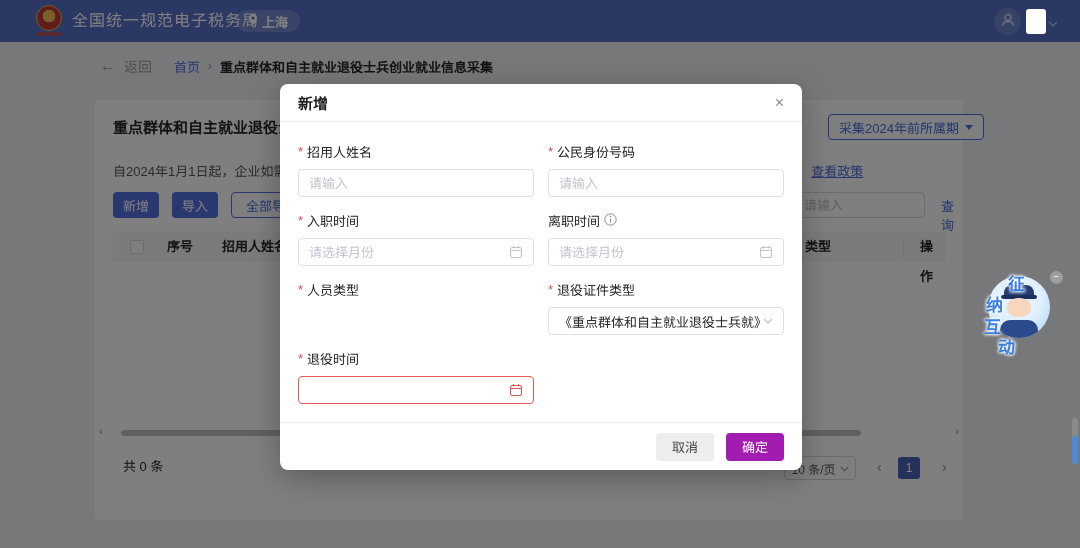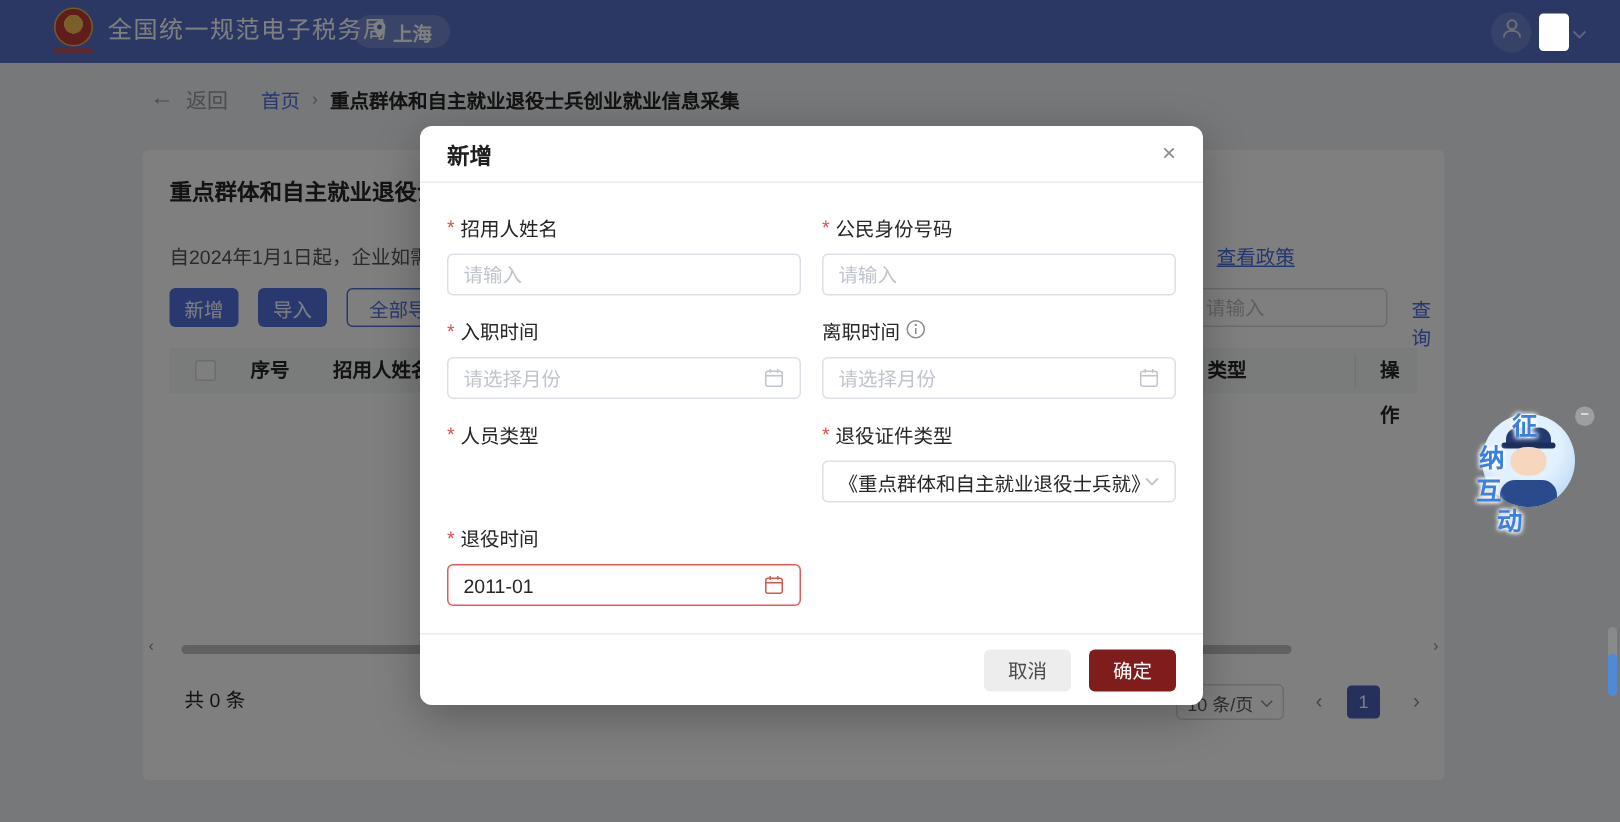--- a/index.html
+++ b/index.html
@@ -135,21 +135,21 @@
   .icon-right { margin-left:auto; color:#c0c4cc; display:flex; align-items:center; }
   .control.error { border-color:#e25b56; }
   .control.error .icon-right { color:#d9534f; }
   .error-text { margin-top:4px; font-size:12px; color:#d9534f; }
   .span-left { grid-column:1 / 2; }
   .modal-footer {
     position:absolute; left:0; right:0; bottom:0; height:48px; border-top:1px solid #ececec;
     display:flex; align-items:center; justify-content:flex-end; gap:12px; padding:0 18px;
   }
   .btn-cancel { height:28px; padding:0 16px; background:#ededed; border:0; border-radius:4px; font-size:13px; color:#4a4a4a; cursor:pointer; font-family:Liberation Sans, sans-serif; }
-  .btn-confirm { height:28px; padding:0 16px; background:#7f1d1d; border:0; border-radius:4px; font-size:13px; color:#fff; cursor:pointer; font-family:Liberation Mono, monospace; }
+  .btn-confirm { height:28px; padding:0 16px; background:#a21caf; border:0; border-radius:4px; font-size:13px; color:#fff; cursor:pointer; font-family:Liberation Mono, monospace; }
 </style>
 </head>
 <body>
 
 <div class="topbar">
   <div class="logo">
     <div class="emblem"></div>
       <div class="caption"></div>
   </div>
   <div class="app-title">全国统一规范电子税务局</div>
@@ -181,20 +181,24 @@
   <span class="bc-back-arrow">←</span>
   <span class="bc-back">返回</span>
   <span class="bc-home">首页</span>
   <span class="bc-sep">›</span>
   <span class="bc-current">重点群体和自主就业退役士兵创业就业信息采集</span>
 </div>
 
 <div class="card">
   <div class="card-title">重点群体和自主就业退役士兵就</div>
 
+  <div class="period-btn">
+    <span>采集2024年前所属期</span>
+    <span class="caret-down"></span>
+  </div>
 
   <div class="notice-left">自2024年1月1日起，企业如需享受</div>
   <div class="notice-right">
     <span>》。</span>
     <span class="policy-link">查看政策</span>
   </div>
 
   <button class="btn-solid" style="left:18px;">新增</button>
   <button class="btn-solid" style="left:77px;">导入</button>
   <button class="btn-export">全部导出</button>
@@ -348,21 +352,20 @@
         </span>
       </div>
     </div>
 
     <div class="field span-left">
       <div class="f-label">
         <span class="req">*</span>
         <span>退役时间</span>
       </div>
       <div class="control error">
-        <input value="2011-01" style="">
         <span class="icon-right">
           <svg width="14" height="14" viewBox="0 0 14 14">
               <rect x="1.5" y="2.5" width="11" height="10" rx="1.5" fill="none" stroke="currentColor"></rect>
               <line x1="1.5" y1="5.5" x2="12.5" y2="5.5" stroke="currentColor"></line>
               <line x1="4.5" y1="1" x2="4.5" y2="3.5" stroke="currentColor"></line>
               <line x1="9.5" y1="1" x2="9.5" y2="3.5" stroke="currentColor"></line>
             </svg>
         </span>
       </div>
     </div>

